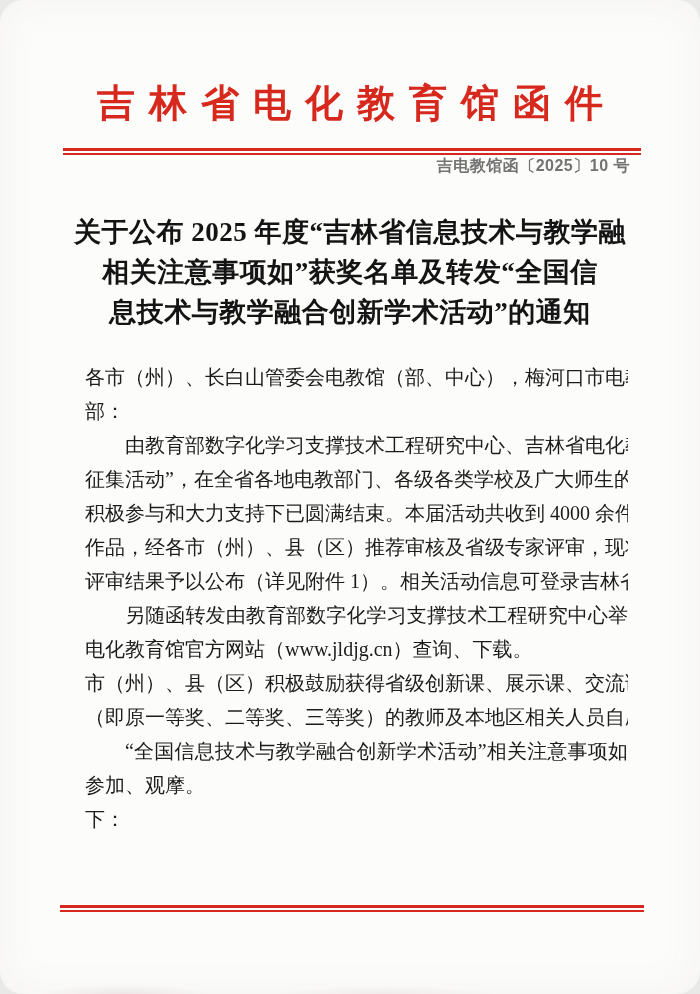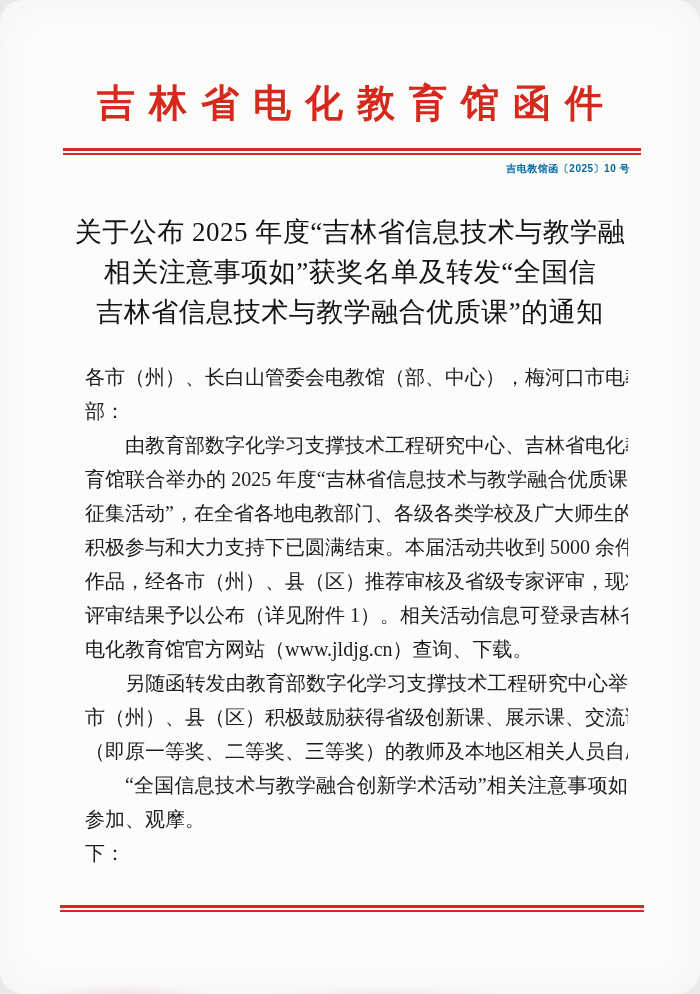--- a/index.html
+++ b/index.html
@@ -43,36 +43,36 @@
     white-space: nowrap;
   }
   .rule { position: absolute; }
   .rule-top { top: 148px; left: 63px; width: 578px; }
   .rule-bottom { top: 905px; left: 60px; width: 584px; }
   .rule .bar-thick { height: 3px; background: var(--accent_red); }
   .rule .bar-gap { height: 2px; }
   .rule .bar-thin { height: 2px; background: var(--accent_red); }
   .doc-number {
     position: absolute;
-    top: 162px; right: 70px;
+    top: 156px; right: 70px;
     font-family: "Liberation Sans", "DejaVu Sans", sans-serif;
     font-weight: bold;
-    font-size: 10px;
-    color: #0369a1;
+    font-size: 16px;
+    color: #737373;
     letter-spacing: 0.5px;
   }
   .title {
     position: absolute;
     top: 212px; left: 55px; right: 55px;
     margin: 0;
     text-align: center;
     color: #141414;
     font-size: 27px;
     line-height: 40px;
-    font-weight: normal;
+    font-weight: bold;
     letter-spacing: 0.5px;
   }
   .title .tline { display: block; white-space: nowrap; }
   .body {
     position: absolute;
     top: 360px; left: 85px;
     width: 543px;
     font-size: 20px;
     color: var(--ink);
   }
@@ -99,34 +99,33 @@
     <div class="bar-thick"></div>
     <div class="bar-gap"></div>
     <div class="bar-thin"></div>
   </div>
 
   <div class="doc-number">吉电教馆函〔2025〕10 号</div>
 
   <h1 class="title">
     <span class="tline">关于公布 2025 年度“吉林省信息技术与教学融</span>
     <span class="tline">相关注意事项如”获奖名单及转发“全国信</span>
-    <span class="tline">吉林省信息技术与教学融合优质课”的通知</span>
+    <span class="tline">息技术与教学融合创新学术活动”的通知</span>
   </h1>
 
   <div class="body">
     <div class="bline">各市（州）、长白山管委会电教馆（部、中心），梅河口市电教</div>
     <div class="bline short">部：</div>
     <div class="bline indent">由教育部数字化学习支撑技术工程研究中心、吉林省电化教</div>
-    <div class="bline">育馆联合举办的 2025 年度“吉林省信息技术与教学融合优质课</div>
     <div class="bline">征集活动”，在全省各地电教部门、各级各类学校及广大师生的</div>
-    <div class="bline">积极参与和大力支持下已圆满结束。本届活动共收到 5000 余件</div>
+    <div class="bline">积极参与和大力支持下已圆满结束。本届活动共收到 4000 余件</div>
     <div class="bline">作品，经各市（州）、县（区）推荐审核及省级专家评审，现将</div>
     <div class="bline">评审结果予以公布（详见附件 1）。相关活动信息可登录吉林省</div>
+    <div class="bline indent">另随函转发由教育部数字化学习支撑技术工程研究中心举</div>
     <div class="bline short">电化教育馆官方网站（www.jldjg.cn）查询、下载。</div>
-    <div class="bline indent">另随函转发由教育部数字化学习支撑技术工程研究中心举</div>
     <div class="bline">市（州）、县（区）积极鼓励获得省级创新课、展示课、交流课</div>
     <div class="bline">（即原一等奖、二等奖、三等奖）的教师及本地区相关人员自愿</div>
     <div class="bline indent">“全国信息技术与教学融合创新学术活动”相关注意事项如</div>
     <div class="bline short">参加、观摩。</div>
     <div class="bline short">下：</div>
   </div>
 
   <div class="rule rule-bottom">
     <div class="bar-thick"></div>
     <div class="bar-gap"></div>

